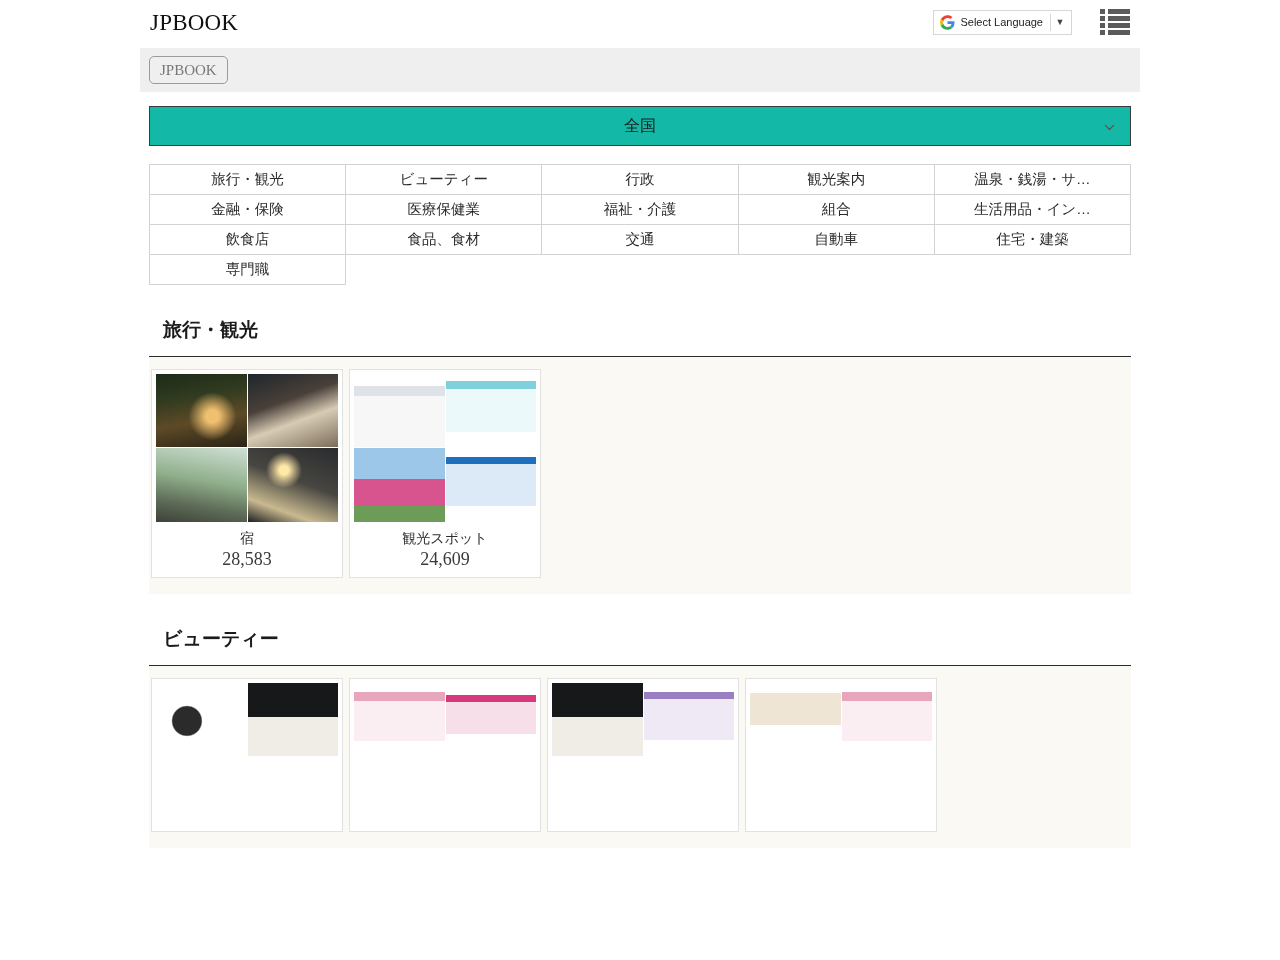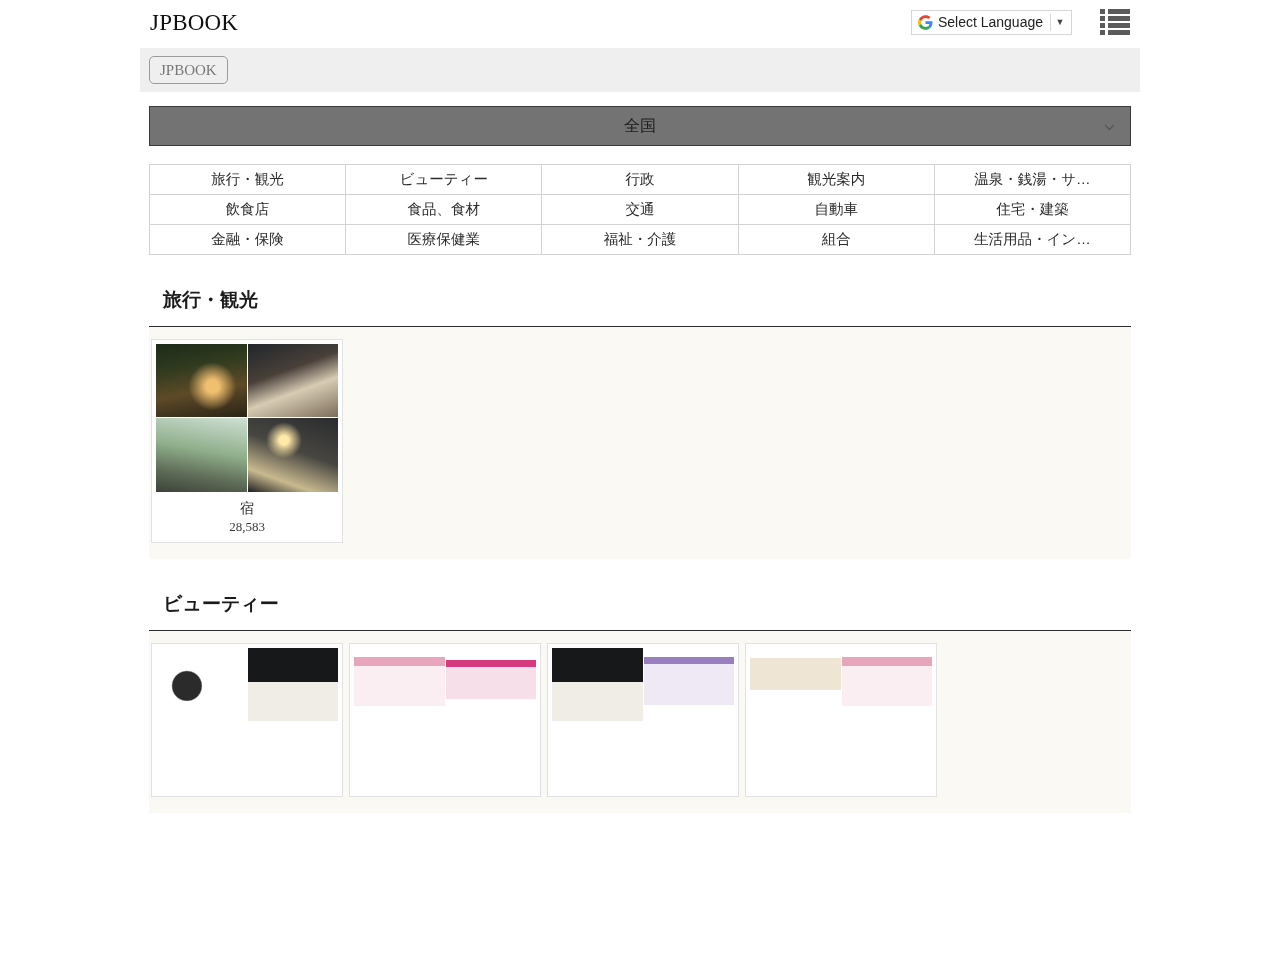--- a/index.html
+++ b/index.html
@@ -50,21 +50,21 @@
     padding: 0 2px 0 6px;
     font-size: 12.5px;
     color: #222;
   }
   .g-logo {
     width: 15px; height: 15px;
     margin-right: 5px;
     position: relative;
     flex: none;
   }
-  .gt-label { padding-right: 7px; white-space: nowrap; font-size: 14px; }
+  .gt-label { padding-right: 7px; white-space: nowrap; font-size: 11px; }
   .gt-sep { width: 1px; height: 17px; background: #d6d6d6; }
   .gt-caret {
     width: 18px; text-align: center;
     font-size: 9px; color: #444;
     line-height: 1;
   }
   .list-icon {
     width: 30px; height: 26px;
     display: flex; flex-direction: column;
     justify-content: space-between;
@@ -97,21 +97,21 @@
     font-family: "Liberation Serif", "DejaVu Serif", serif;
     font-size: 15px;
   }
 
   
   .region-wrap { width: 1000px; margin: 14px auto 0; padding: 0 9px; }
   .region-select {
     position: relative;
     height: 40px;
     border: 1px solid #3a3a3a;
-    background: #737373;
+    background: #14b8a6;
     display: flex;
     align-items: center;
     justify-content: center;
     cursor: pointer;
   }
   .region-select .region-label {
     font-size: 16px;
     color: #1d1d1d;
   }
   .region-select .chev {
@@ -191,21 +191,21 @@
     font-size: 14px;
     color: #2d2d2d;
     padding-top: 7px;
     white-space: nowrap;
     overflow: hidden;
     text-overflow: ellipsis;
     line-height: 1.3;
   }
   .card-count {
     text-align: center;
-    font-size: 13px;
+    font-size: 18px;
     color: #3a3a3a;
     padding: 2px 0 7px;
     font-family: "Liberation Serif", "DejaVu Serif", serif;
   }
 
   
   .ph { width:100%; height:100%; display:block; }
   .ph.photo-a { background:
       radial-gradient(circle at 62% 58%, #f0c070 0 9%, rgba(240,192,112,0) 34%),
       linear-gradient(170deg,#1d2a17 0%,#2f3a1f 30%,#5d4a27 62%,#2a2316 100%); }
@@ -330,32 +330,39 @@
     <table class="cat">
       <tbody id="cat-body">
           <tr>
             <td>旅行・観光</td>
             <td>ビューティー</td>
             <td>行政</td>
             <td>観光案内</td>
             <td>温泉・銭湯・サ…</td>
           </tr>
           <tr>
+            <td>金融・保険</td>
+            <td>医療保健業</td>
+            <td>福祉・介護</td>
+            <td>組合</td>
+            <td>生活用品・イン…</td>
+          </tr>
+          <tr>
             <td>飲食店</td>
             <td>食品、食材</td>
             <td>交通</td>
             <td>自動車</td>
             <td>住宅・建築</td>
           </tr>
           <tr>
-            <td>金融・保険</td>
-            <td>医療保健業</td>
-            <td>福祉・介護</td>
-            <td>組合</td>
-            <td>生活用品・イン…</td>
+            <td>専門職</td>
+            <td class="empty"></td>
+            <td class="empty"></td>
+            <td class="empty"></td>
+            <td class="empty"></td>
           </tr>
         </tbody>
     </table>
   </div>
 
   <div id="sections-root">
       <div class="section">
         <div class="section-head">
           <div class="section-title">旅行・観光</div>
         </div>
@@ -371,20 +378,38 @@
               <div class="cell">
                 <span class="ph photo-c"></span>
               </div>
               <div class="cell">
                 <span class="ph photo-d"></span>
               </div>
             </div>
             <div class="card-label">宿</div>
             <div class="card-count">28,583</div>
           </div>
+          <div class="card">
+            <div class="thumb">
+              <div class="cell">
+                <span class="ph web-gray"></span>
+              </div>
+              <div class="cell">
+                <span class="ph web-cyan"></span>
+              </div>
+              <div class="cell">
+                <span class="ph web-flower"></span>
+              </div>
+              <div class="cell">
+                <span class="ph web-blue"></span>
+              </div>
+            </div>
+            <div class="card-label">観光スポット</div>
+            <div class="card-count">24,609</div>
+          </div>
         </div>
       </div>
       <div class="section">
         <div class="section-head">
           <div class="section-title">ビューティー</div>
         </div>
         <div class="cards">
           <div class="card">
             <div class="thumb">
               <div class="cell">

